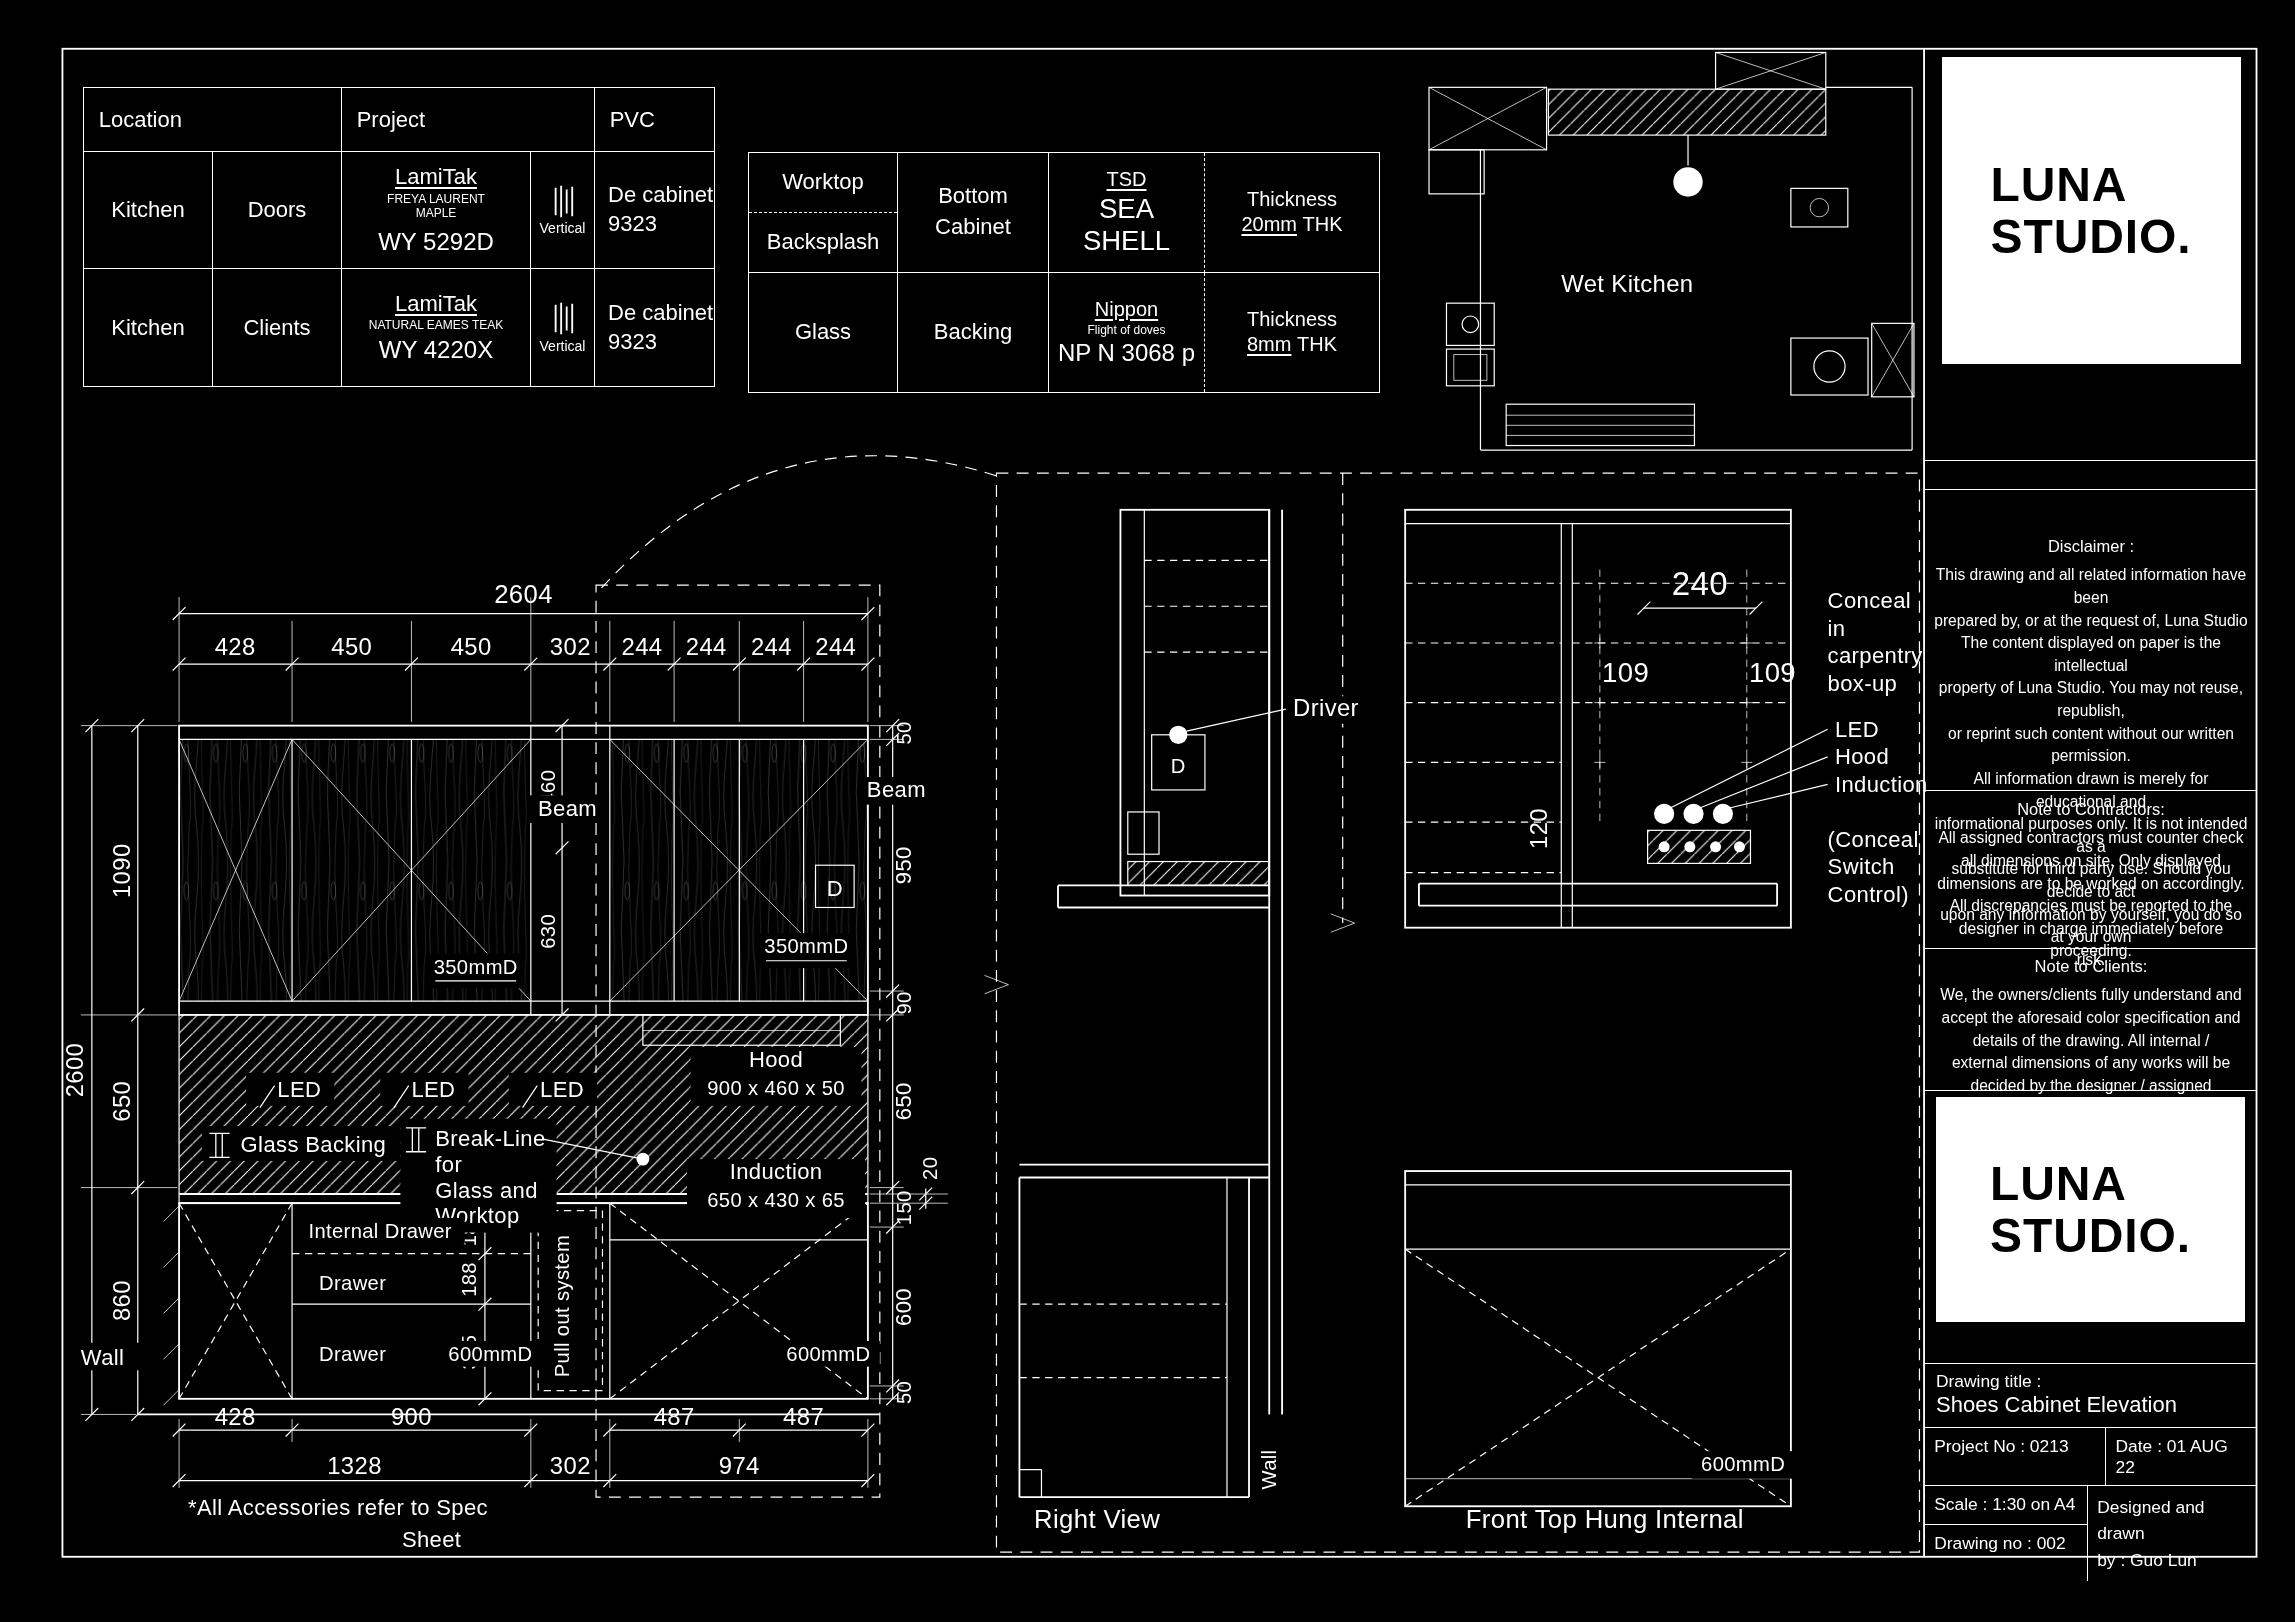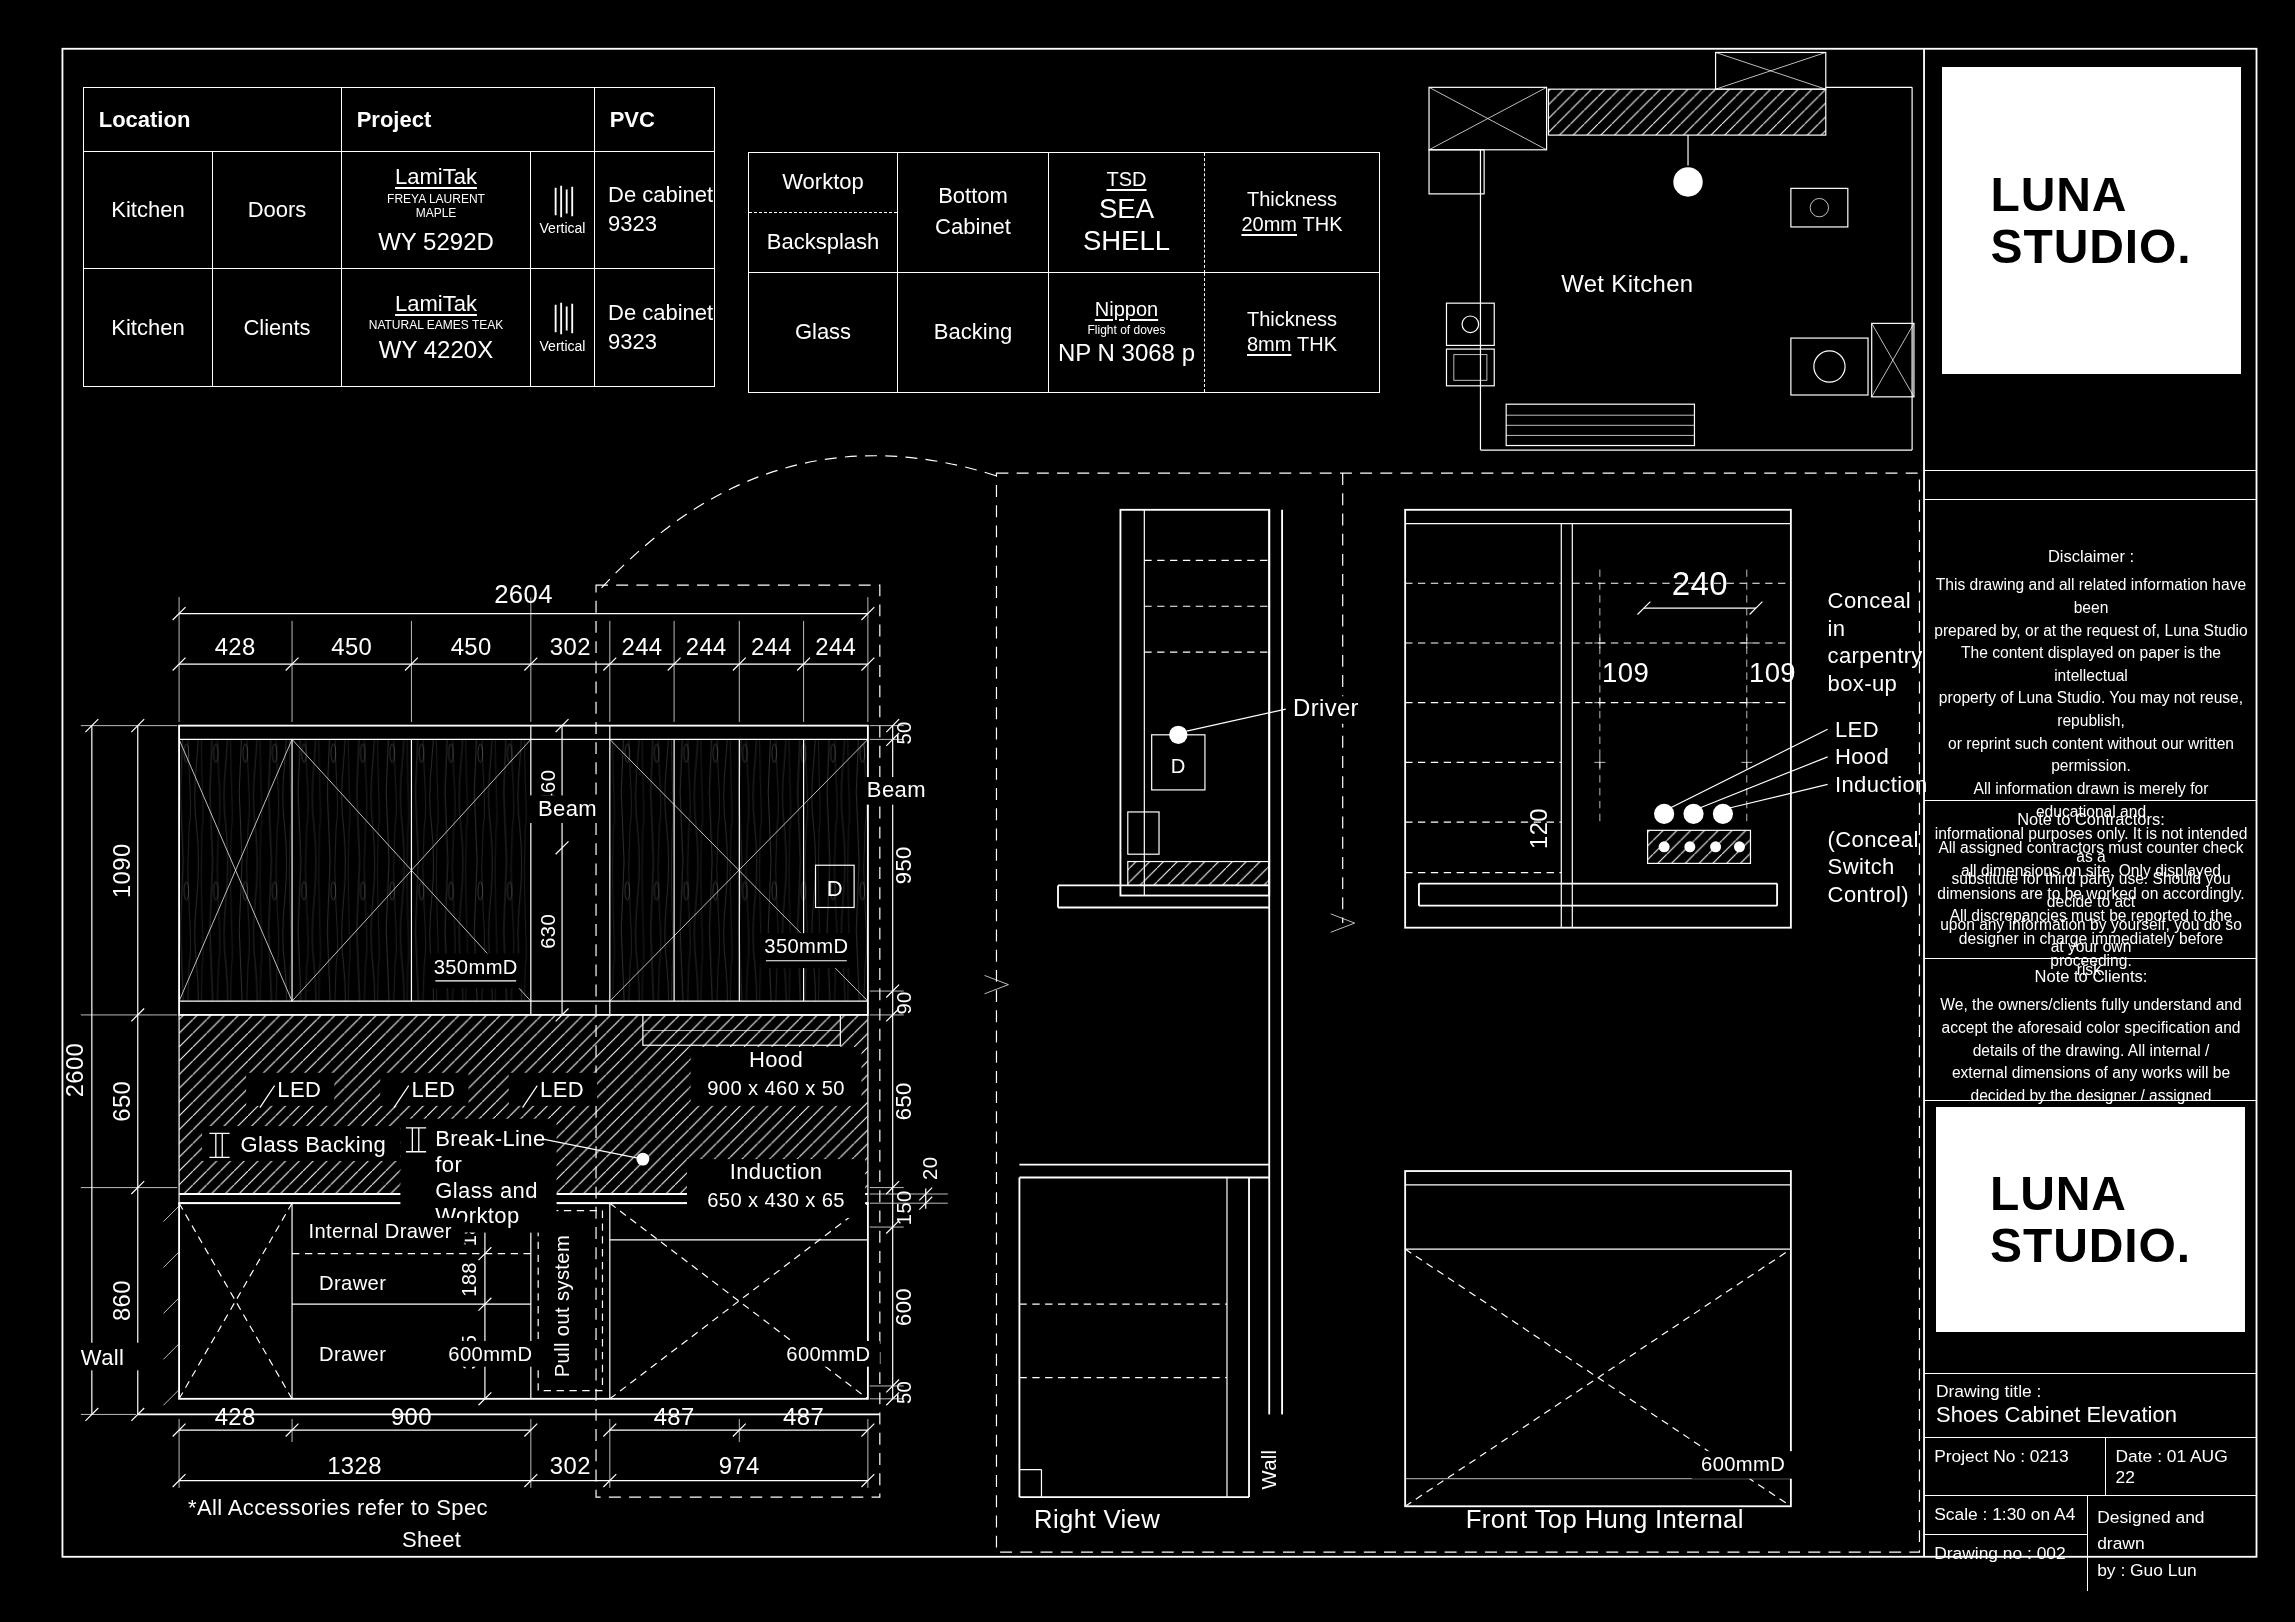--- a/index.html
+++ b/index.html
@@ -13,29 +13,29 @@
   .ln1{stroke:#fff;stroke-width:1.3;fill:none;}
   .lnth{stroke:#fff;stroke-width:1;fill:none;opacity:.8;}
   .dsh{stroke-dasharray:13 9;}
   .dsh2{stroke-dasharray:8 6;}
   .msk{fill:#000;}
   .wfill{fill:#fff;}
   .overlay{position:absolute;}
   .tbl{display:grid;border:1.8px solid #fff;background:#000;}
   .cell{border-right:1.8px solid #fff;border-bottom:1.8px solid #fff;display:flex;
         flex-direction:column;align-items:center;justify-content:center;text-align:center;gap:1.8px;}
-  .cell.hd{align-items:flex-start;padding-left:14.7px;text-align:left;font-weight:bold;}
+  .cell.hd{align-items:flex-start;padding-left:14.7px;text-align:left;}
   .lastcol{border-right:none!important;}
   .lastrow{border-bottom:none!important;}
   .dashr{border-right:1.8px dashed #fff!important;}
   .u{text-decoration:underline;text-underline-offset:2.8px;}
   .tiny{font-size:12px;line-height:1.2;}
   .f14{font-size:14px}.f17{font-size:15.6px;line-height:1.45}.f19{font-size:17.4px}
   .f22{font-size:20px}.f24{font-size:22px}.f26{font-size:24px}.f30{font-size:27.5px}
-  #sidebar{position:absolute;left:1925px;top:60px;width:332px;height:1508px;}
+  #sidebar{position:absolute;left:1925px;top:50px;width:332px;height:1508px;}
   .rule{position:absolute;left:0;width:100%;border-top:1.4px solid #fff;}
   .logobox{position:absolute;background:#fff;color:#000;display:flex;align-items:center;justify-content:center;}
   .logotext{font-weight:bold;font-size:48px;line-height:1.08;letter-spacing:0.9px;text-align:left;}
   .sbblock{position:absolute;left:9.2px;right:9.2px;text-align:center;}
   .sbtitle{font-size:16.5px;margin-bottom:5.5px;}
   .tb{position:absolute;left:0;top:1313px;width:100%;border-top:1.8px solid #fff;}
   .tbrow1{padding:7.3px 11px 9.2px 11px;border-bottom:1.8px solid #fff;}
   .tbrow2{display:flex;border-bottom:1.8px solid #fff;}
   .tbrow2 .lc{width:162px;border-right:1.8px solid #fff;padding:7.3px 9.2px;}
   .tbrow2 .rc{flex:1;padding:7.3px 9.2px;}

